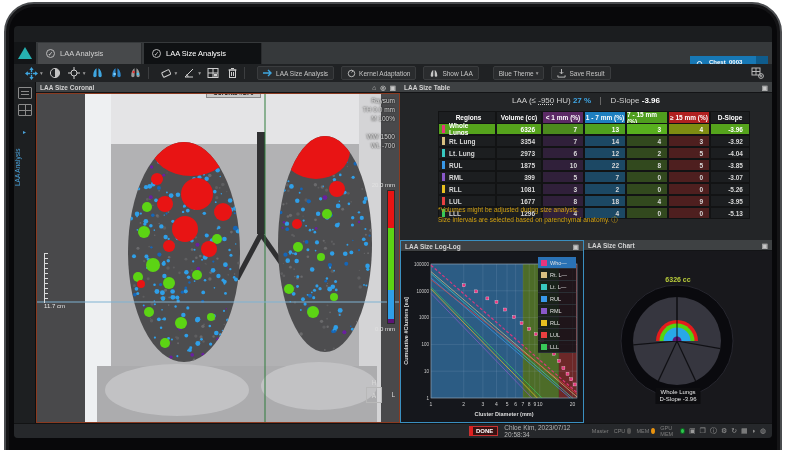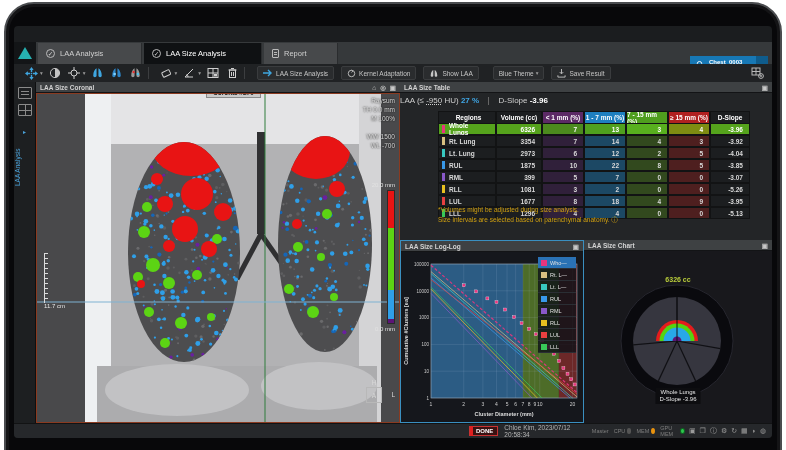--- a/index.html
+++ b/index.html
@@ -55,21 +55,21 @@
   .ovltext{position:absolute;right:4px;top:2px;text-align:right;color:#d6d6d6;font-size:6.5px;line-height:9px;z-index:4;text-shadow:0 0 2px #000;}
   .cbarwrap{position:absolute;right:4px;top:88px;z-index:4;text-align:right;color:#e2e2e2;font-size:6px;}
   .cbar{width:8px;height:134px;margin:2px 0 2px auto;display:flex;flex-direction:column;border:1px solid #2a2a2a;}
   .cb-r{height:37px;background:#e81414;}.cb-g{height:62px;background:#5cd414;}.cb-b{height:29px;background:#2f9fe8;}.cb-p{flex:1;background:#5c1478;}
   .ruler{position:absolute;left:7px;top:159px;z-index:4;color:#e8e8e8;font-size:6px;}
   .rline{width:4px;height:50px;border-left:1px solid #ddd;background:repeating-linear-gradient(to bottom,#ddd 0,#ddd 1px,transparent 1px,transparent 5px);}
   .orient{position:absolute;right:10px;bottom:18px;z-index:4;color:#d8d8d8;font-size:6.5px;width:30px;text-align:center;}
   .orient .obox{width:16px;height:16px;border:1px solid #b8b8b8;line-height:16px;margin:1px auto;}
   .orient .ol{position:absolute;right:-6px;top:12px;}
   
-  .laahdr{position:absolute;left:0;top:14px;width:100%;font-size:8px;color:#cfcfcf;}
+  .laahdr{position:absolute;left:0;top:14px;width:100%;text-align:center;font-size:8px;color:#cfcfcf;}
   .laahdr b{color:#fff;}
   .laahdr .pct{color:#3fa8e8;font-weight:bold;}
   .laahdr .th{text-decoration:underline dotted;}
   .laahdr .div{display:inline-block;width:1px;height:8px;background:#666;margin:0 7px;vertical-align:middle;}
   .ltable{position:absolute;left:38px;top:29px;}
   .trow{display:flex;height:12px;}
   .tcell{display:flex;align-items:center;justify-content:flex-end;padding-right:6px;font-size:6.5px;font-weight:bold;color:#d8d8d8;border:0.5px solid #121314;}
   .c-region{width:58px;justify-content:flex-start;padding-left:3px;}
   .c-vol{width:46px;}.c-p{width:42px;}.c-ds{width:40px;}
   .thead .tcell{justify-content:center;padding-right:0;color:#fff;font-weight:bold;background:#26282a;height:13px;}
@@ -111,24 +111,20 @@
     <div class="biglogo">
           <span></span>
         </div>
     <div class="tab" style="left:24px;width:104px">
       <span class="circlecheck">✓</span>
       <span>LAA Analysis</span>
     </div>
     <div class="tab active" style="left:130px;width:118px">
       <span class="circlecheck">✓</span>
       <span>LAA Size Analysis</span>
-    </div>
-    <div class="tab" style="left:250px;width:74px">
-      <span class="docicon"></span>
-      <span>Report</span>
     </div>
     <div class="patientbox">
       <svg width="11" height="11" viewBox="0 0 12 12" style="margin:0 4px">
         <circle cx="6" cy="4" r="2.4" fill="none" stroke="#fff" stroke-width="1"></circle>
         <path d="M1.5 11c.6-2.6 2.4-3.6 4.5-3.6s3.9 1 4.5 3.6" fill="none" stroke="#fff" stroke-width="1"></path>
       </svg>
       <div class="patientlines">
         <div>Chest_0003</div>
         <div>Chest_0003</div>
       </div>

